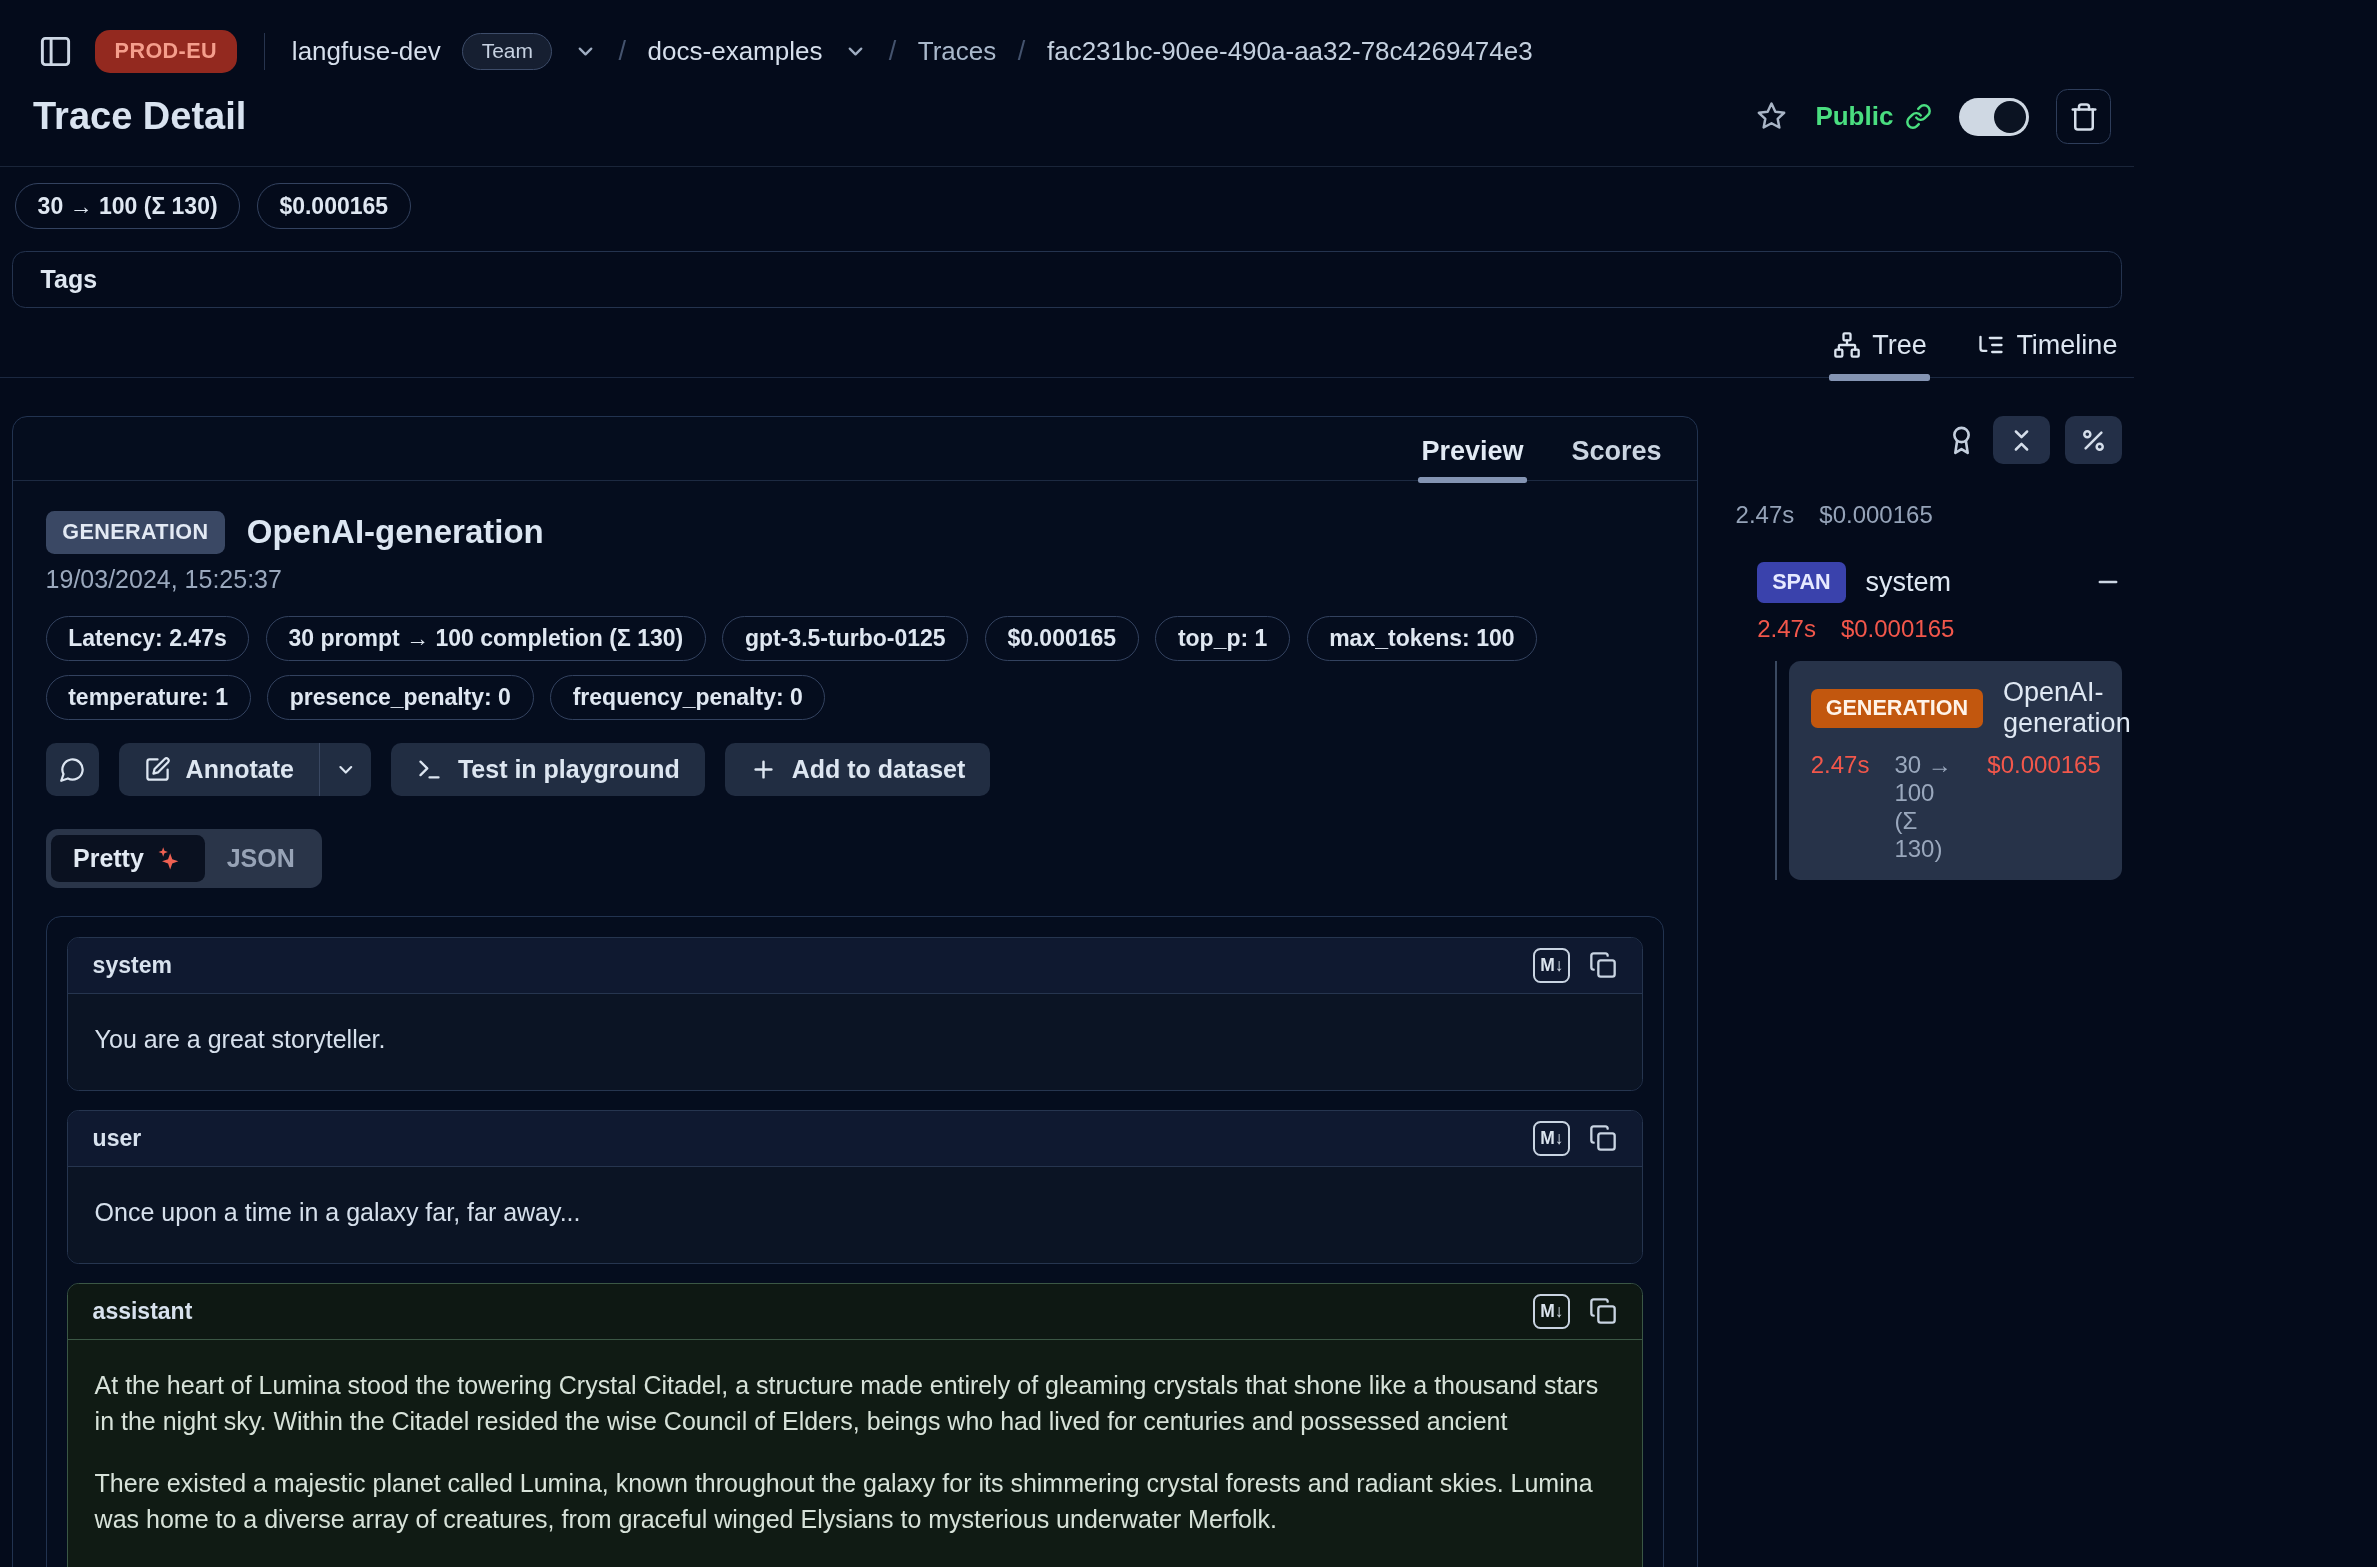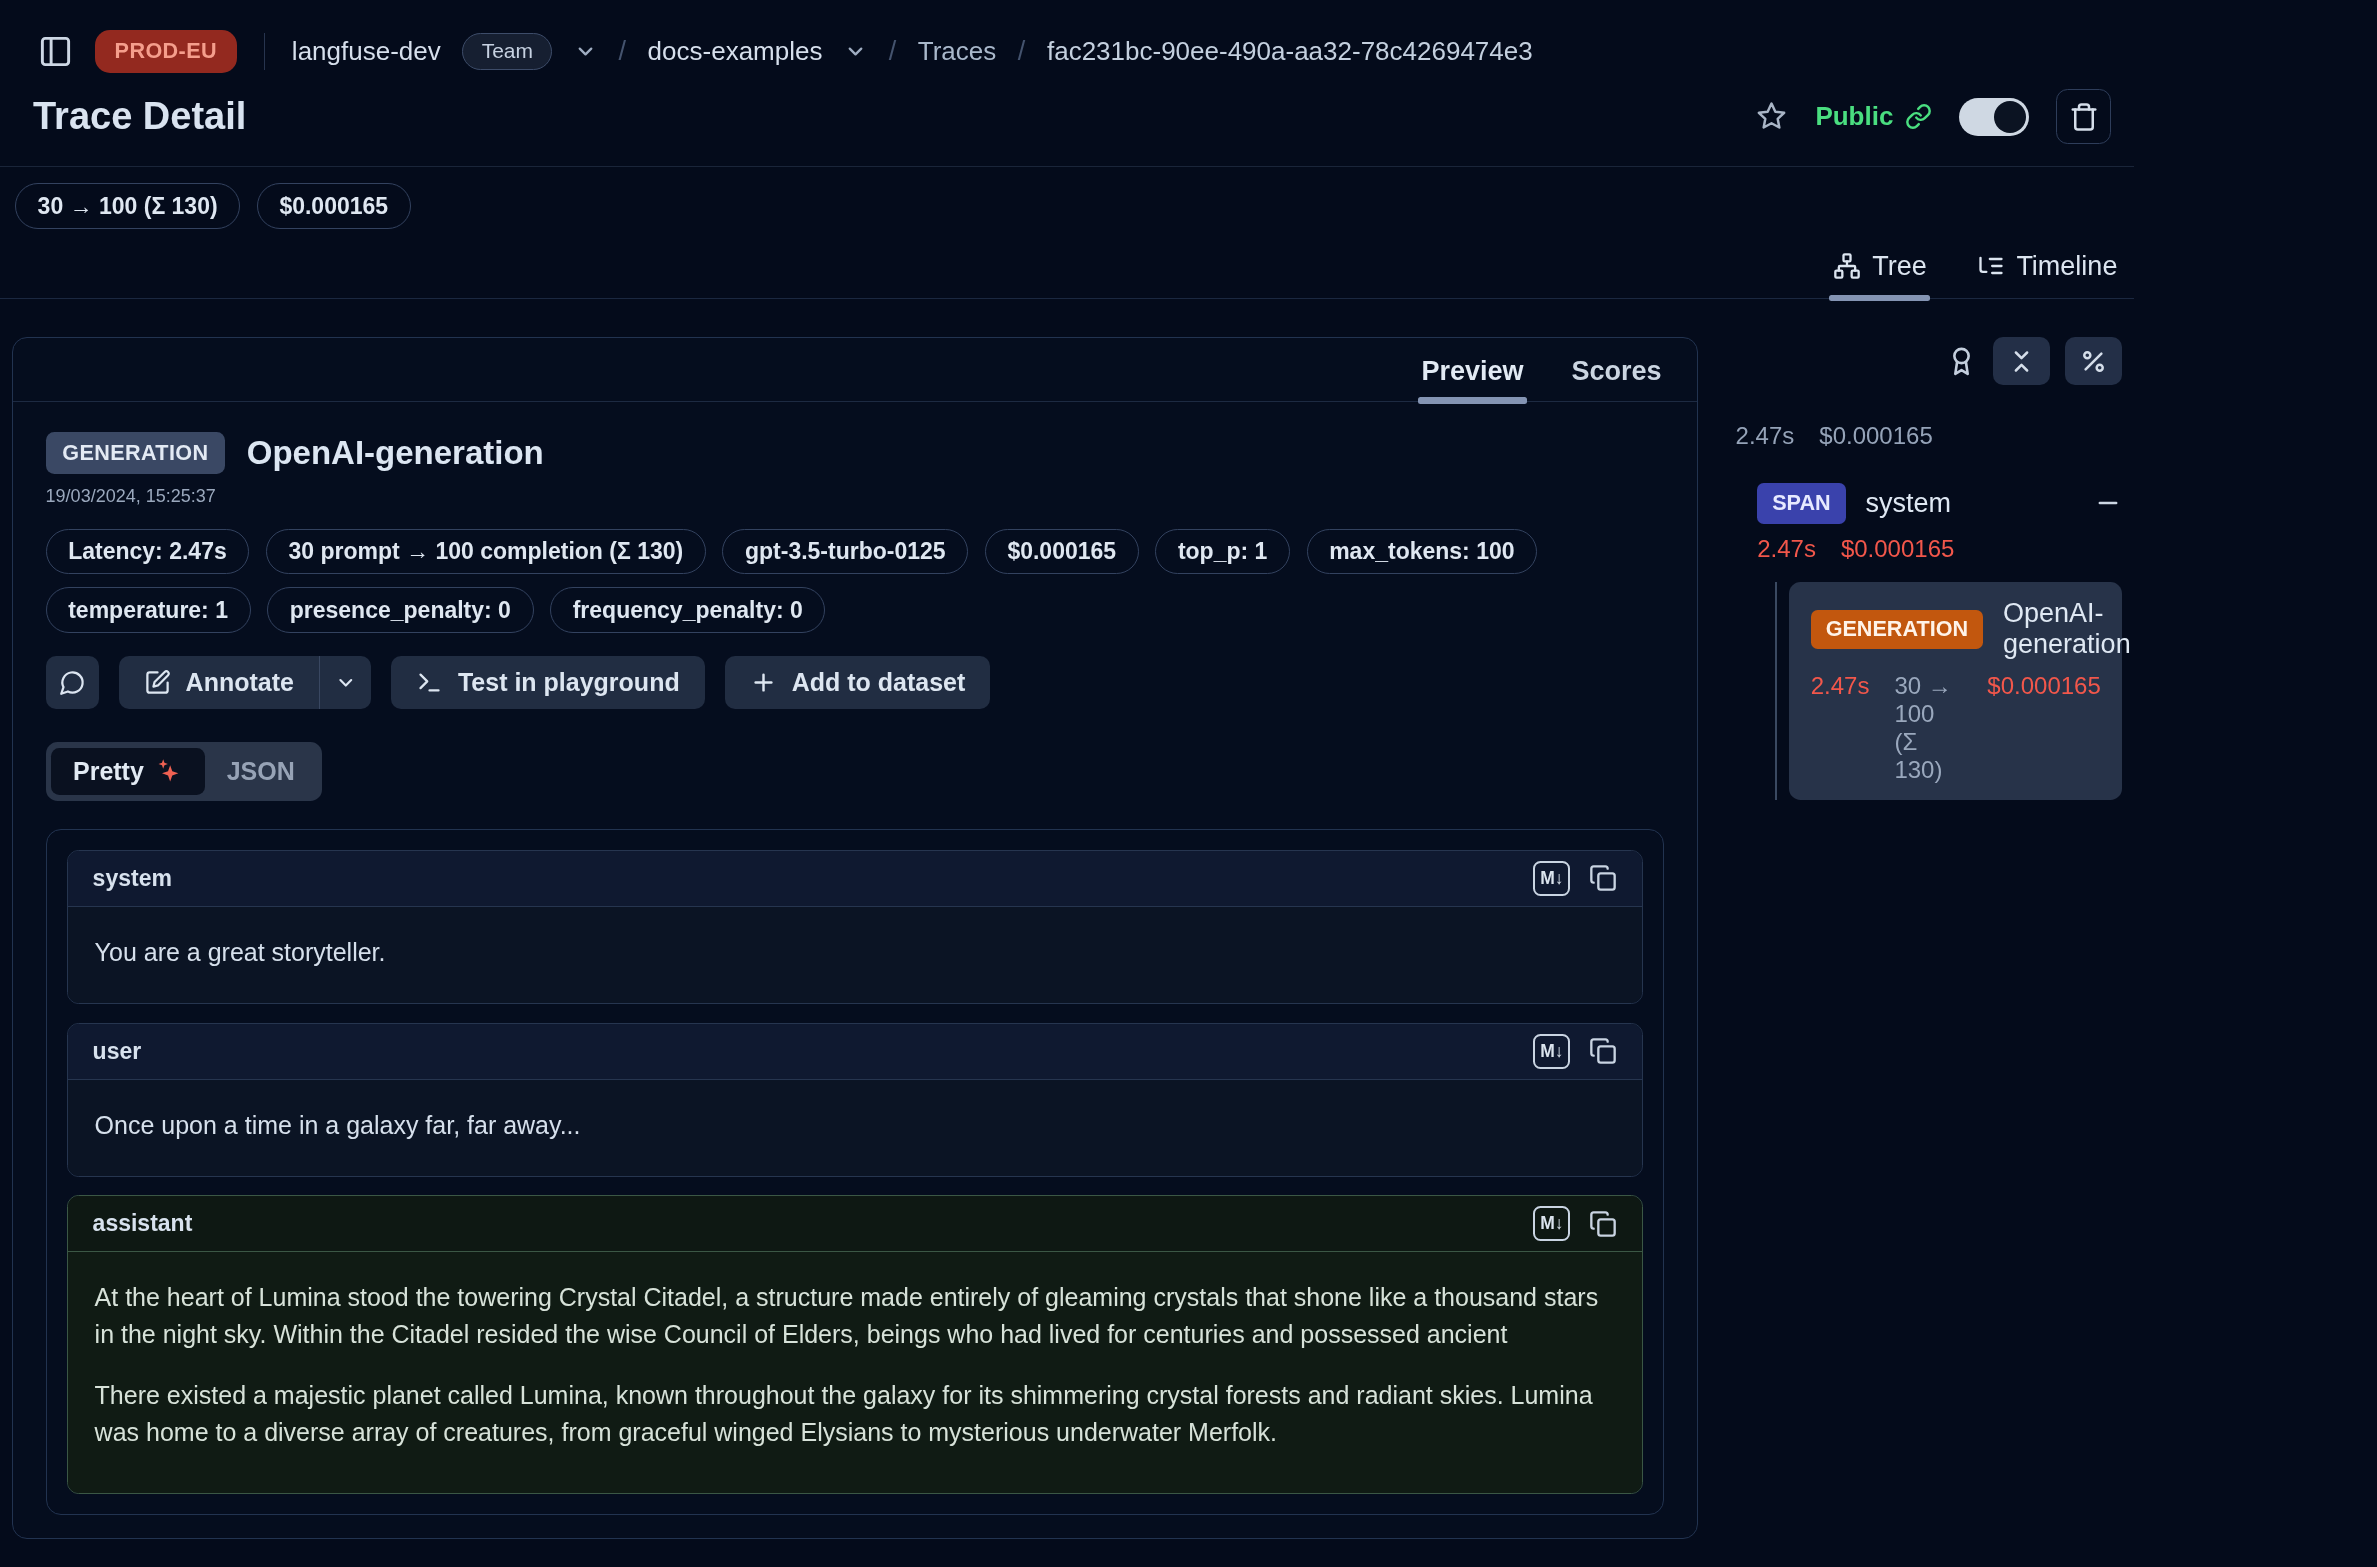--- a/index.html
+++ b/index.html
@@ -50,21 +50,21 @@
   .main { display:flex; gap:38px; padding:0 11.6px; margin-top:38px; align-items:flex-start; }
   .left-panel { width:1686px; border:1.7px solid #223350; border-radius:15px; background:#050d1e; }
   .panel-tabs { display:flex; justify-content:flex-end; gap:48px; padding:18.3px 35px 0 35px; border-bottom:1.7px solid #1d2a42; }
   .ptab { position:relative; padding-bottom:13.3px; font-size:27px; font-weight:600; color:#e2eaf4; background:none; border:none; cursor:pointer; font-family:inherit; }
   .ptab.inactive { color:#cbd5e1; }
   .panel-body { padding:30px 33px 23px 33px; }
 
   .obs-header { display:flex; align-items:center; gap:21.6px; }
   .type-badge { background:#3a4864; color:#e3eaf4; border-radius:8.3px; padding:8.3px 16.6px; font-size:21.6px; font-weight:700; letter-spacing:0.4px; }
   .obs-title { font-size:33px; font-weight:700; color:#dce6f2; }
-  .obs-date { margin-top:11.6px; color:#9aa8bd; font-size:18px; }
+  .obs-date { margin-top:11.6px; color:#9aa8bd; font-size:25px; }
 
   .meta-badges { margin-top:21.6px; display:flex; flex-wrap:wrap; gap:13.3px 16.6px; max-width:1613px; }
 
   .actions-row { margin-top:23px; display:flex; align-items:stretch; gap:20px; }
   .act-icon-btn { width:53px; height:53px; background:#212d42; border:none; border-radius:10px; color:#dce5f1; display:flex; align-items:center; justify-content:center; cursor:pointer; }
   .act-btn { display:flex; align-items:center; gap:15px; background:#212d42; border:none; border-radius:10px; padding:0 25px; height:53px; font-size:25px; font-weight:600; color:#dde6f1; cursor:pointer; font-family:inherit; }
   .split { display:flex; border-radius:10px; overflow:hidden; }
   .split .act-btn { border-radius:0; }
   .split .chev-cell { width:52px; background:#212d42; border:none; border-left:1.7px solid #394761; color:#dce5f1; display:flex; align-items:center; justify-content:center; cursor:pointer; }
 
@@ -177,20 +177,23 @@
         </span>
       </button>
     </div>
   </div>
 
   <div class="badge-row">
     <span class="pill">30 → 100 (Σ 130)</span>
     <span class="pill">$0.000165</span>
   </div>
 
+  <div class="tags-box">
+    <span class="tags-label">Tags</span>
+  </div>
 
   <div class="view-tabs">
     <button class="vtab">
       <span>
         <svg width="28" height="28" viewBox="0 0 24 24" fill="none" stroke="currentColor" stroke-width="2" stroke-linecap="round" stroke-linejoin="round">
             <rect x="16" y="16" width="6" height="6" rx="1"></rect>
             <rect x="2" y="16" width="6" height="6" rx="1"></rect>
             <rect x="9" y="2" width="6" height="6" rx="1"></rect>
             <path d="M5 16v-3a1 1 0 0 1 1-1h12a1 1 0 0 1 1 1v3"></path>
             <path d="M12 12V8"></path>

